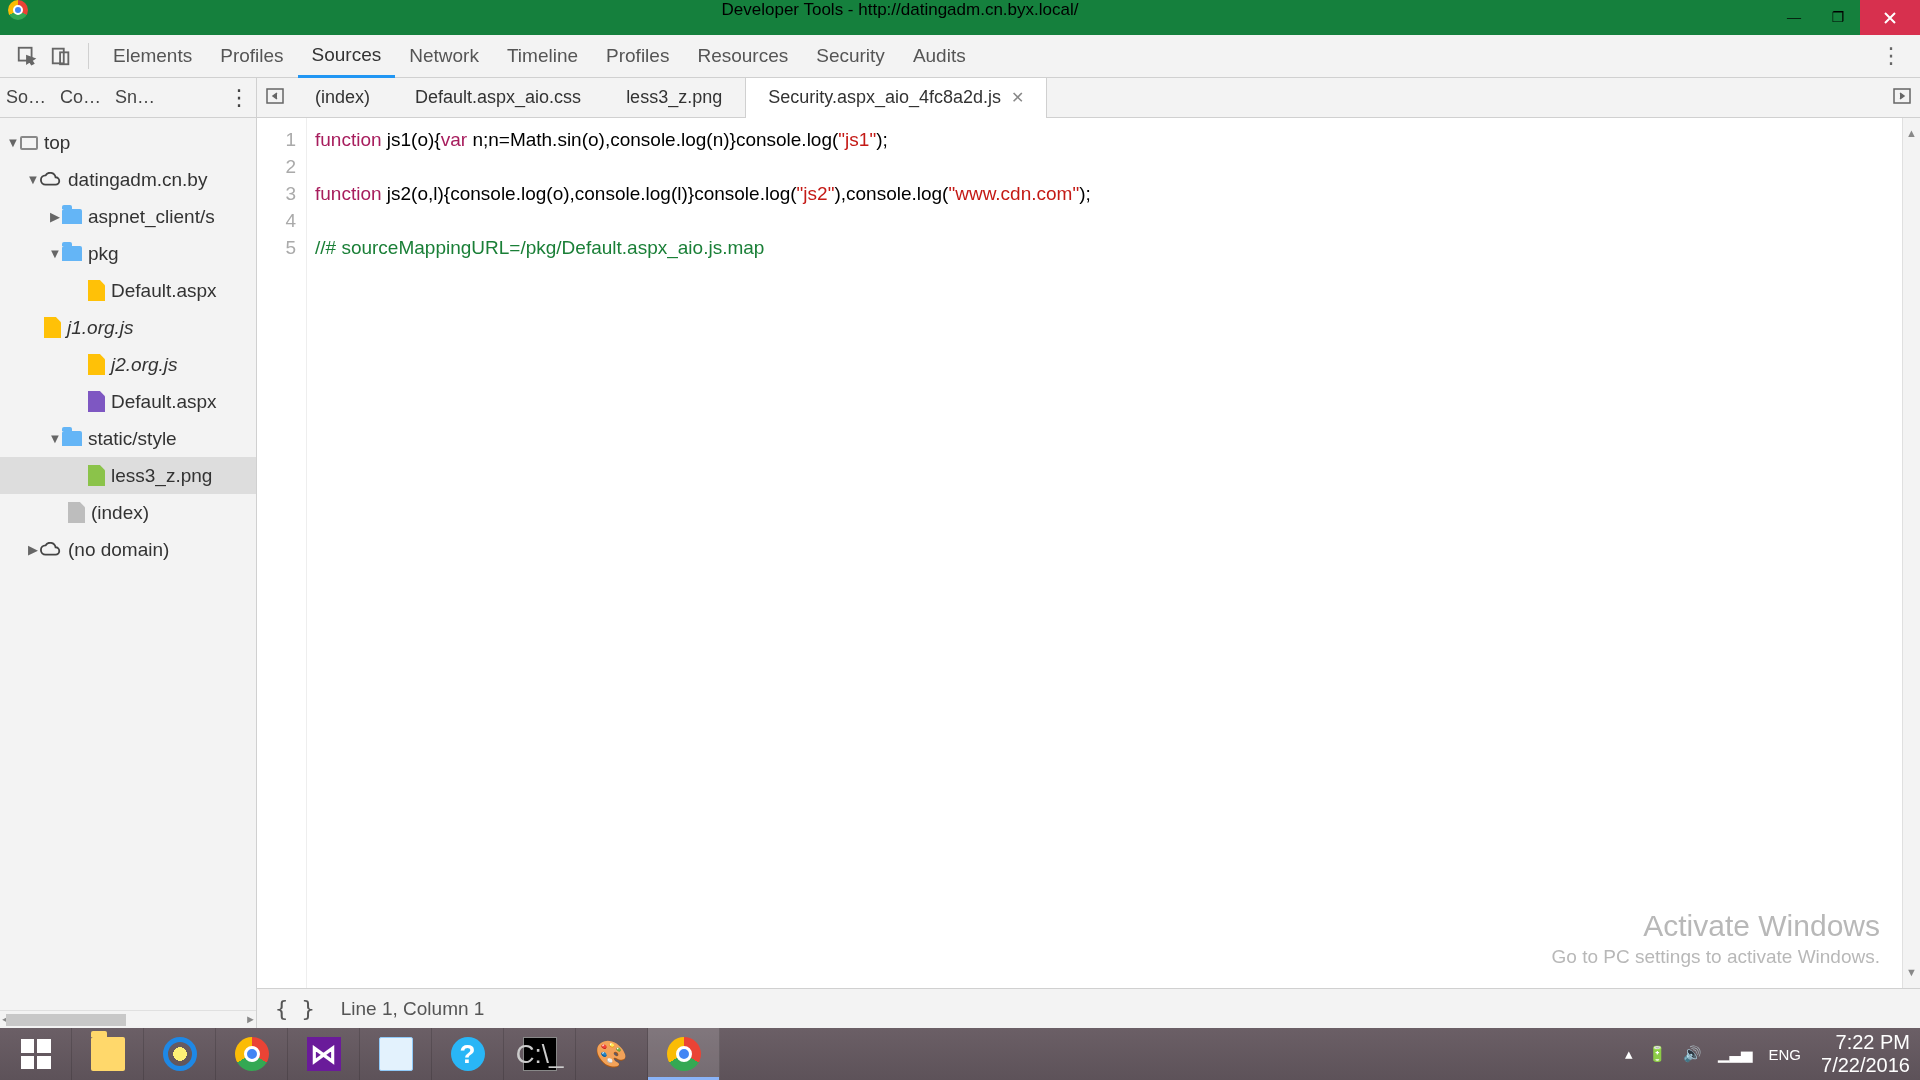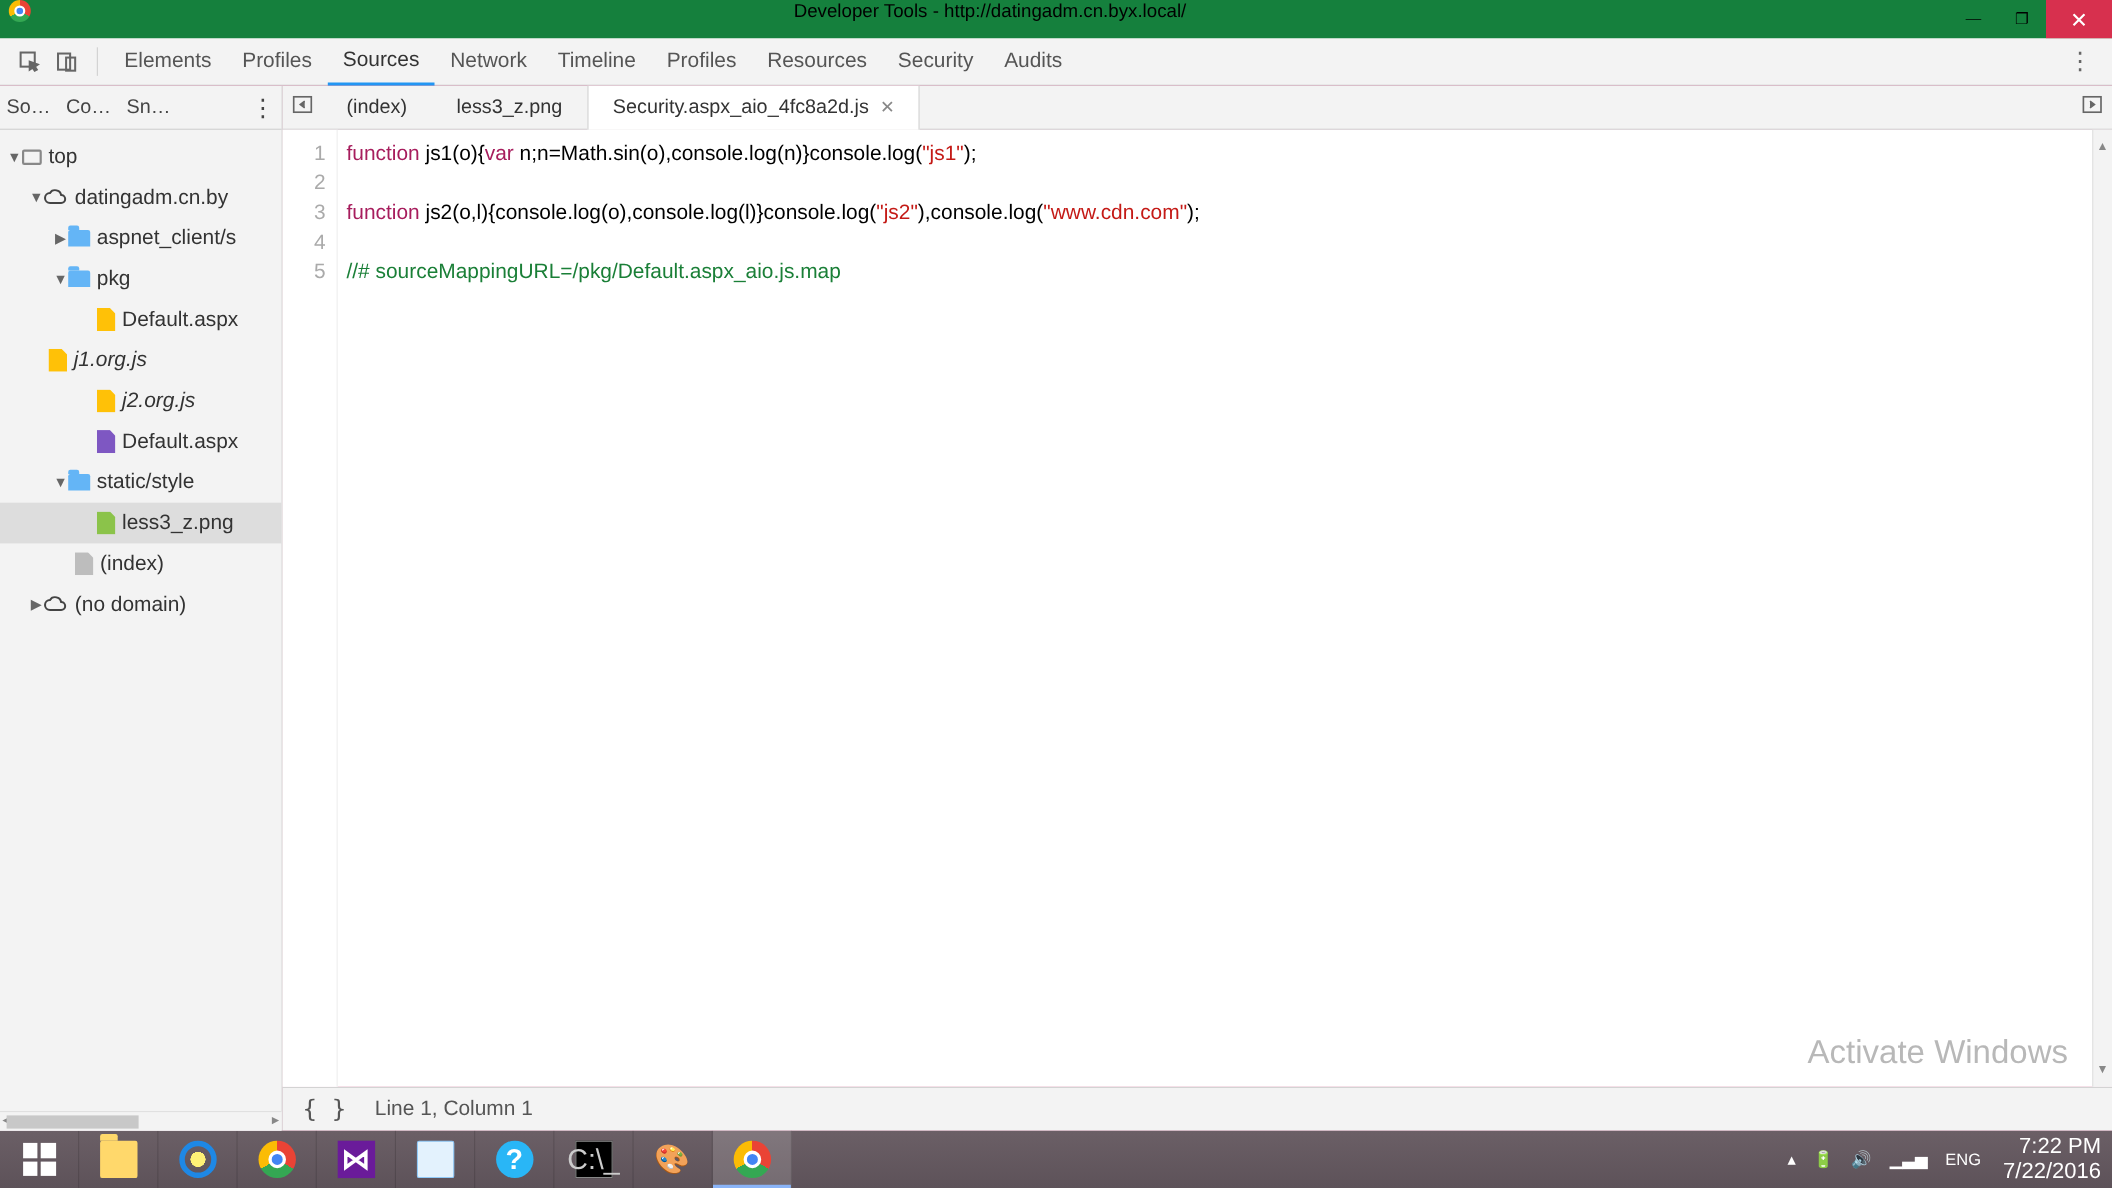--- a/index.html
+++ b/index.html
@@ -17,21 +17,21 @@
 
 .dt-toolbar { height: 43px; background: #f3f3f3; border-bottom: 1px solid #d0d0d0; display: flex; align-items: center; padding: 0 10px; font-size: 19px; color: #555;}
 .dt-toolbar .tool-icon { width: 34px; height: 34px; display: flex; align-items:center; justify-content:center; color:#666;}
 .dt-toolbar .sep { width: 1px; height: 26px; background: #d0d0d0; margin: 0 10px; }
 .dt-toolbar .tab { padding: 0 14px; height: 43px; display: flex; align-items: center; cursor: default; }
 .dt-toolbar .tab.active { color: #333; border-bottom: 3px solid #2196f3; }
 .dt-toolbar .spacer { flex: 1; }
 .dt-toolbar .more { font-size: 22px; padding: 0 8px; color:#666;}
 
 
-.dt-body { flex: 1; display: flex; min-height: 0; background:#be185d;}
+.dt-body { flex: 1; display: flex; min-height: 0; background:#7dd3fc;}
 
 
 .sidebar { width: 257px; border-right: 1px solid #d0d0d0; background: #f3f3f3; display: flex; flex-direction: column; }
 .side-tabs { height: 40px; display: flex; align-items: center; border-bottom: 1px solid #d0d0d0; font-size: 18px; color:#444; padding: 0 6px; gap: 14px;}
 .side-tabs .stab { max-width: 46px; overflow: hidden; white-space: nowrap; }
 .side-tabs .more { margin-left: auto; font-size:22px;}
 .tree { flex:1; overflow: hidden; padding-top: 6px; font-size: 19px; color:#333;}
 .tree-row { display: flex; align-items: center; height: 37px; white-space: nowrap; }
 .tree-row.selected { background: #ddd; }
 .tw { display:inline-block; width:14px; text-align:center; color:#666; font-size:13px;}
@@ -218,20 +218,21 @@
       </div>
   </div>
 
   <div class="editor">
     <div class="ed-tabs">
       <div class="nav-ic"><svg width="20" height="20" viewBox="0 0 20 20" fill="none" stroke="#666" stroke-width="1.5">
             <rect x="2" y="3" width="16" height="14"></rect>
             <path d="M12 7l-4 3 4 3" fill="#666"></path>
           </svg></div>
       <div class="ftab">(index)</div>
+      <div class="ftab">Default.aspx_aio.css</div>
       <div class="ftab">less3_z.png</div>
       <div class="ftab active">
           <span>Security.aspx_aio_4fc8a2d.js</span>
           <span class="x">✕</span>
         </div>
       <div class="spacer"></div>
       <div class="collapse-ic"><svg width="20" height="20" viewBox="0 0 20 20" fill="none" stroke="#666" stroke-width="1.5">
             <rect x="2" y="3" width="16" height="14"></rect>
             <path d="M8 7l4 3-4 3" fill="#666"></path>
           </svg></div>
@@ -245,20 +246,21 @@
         <div>4</div>
         <div>5</div>
       </div>
       <div class="code"><div><span class="kw">function </span><span>js1(o){</span><span class="kw">var </span><span>n;n=Math.sin(o),console.log(n)}console.log(</span><span class="str">"js1"</span><span>);</span></div><div>&nbsp;</div><div><span class="kw">function </span><span>js2(o,l){console.log(o),console.log(l)}console.log(</span><span class="str">"js2"</span><span>),console.log(</span><span class="str">"www.cdn.com"</span><span>);</span></div><div>&nbsp;</div><div class="com">//# sourceMappingURL=/pkg/Default.aspx_aio.js.map</div></div>
       <div class="ed-scroll">
           <span class="arr t">▲</span>
           <span class="arr b">▼</span>
         </div>
       <div class="watermark">
         <div class="ln1">Activate Windows</div>
+        <div class="ln2">Go to PC settings to activate Windows.</div>
       </div>
     </div>
 
     <div class="statusbar">
       <span class="braces">{ }</span>
       <span>Line 1, Column 1</span>
     </div>
   </div>
 </div>
 

